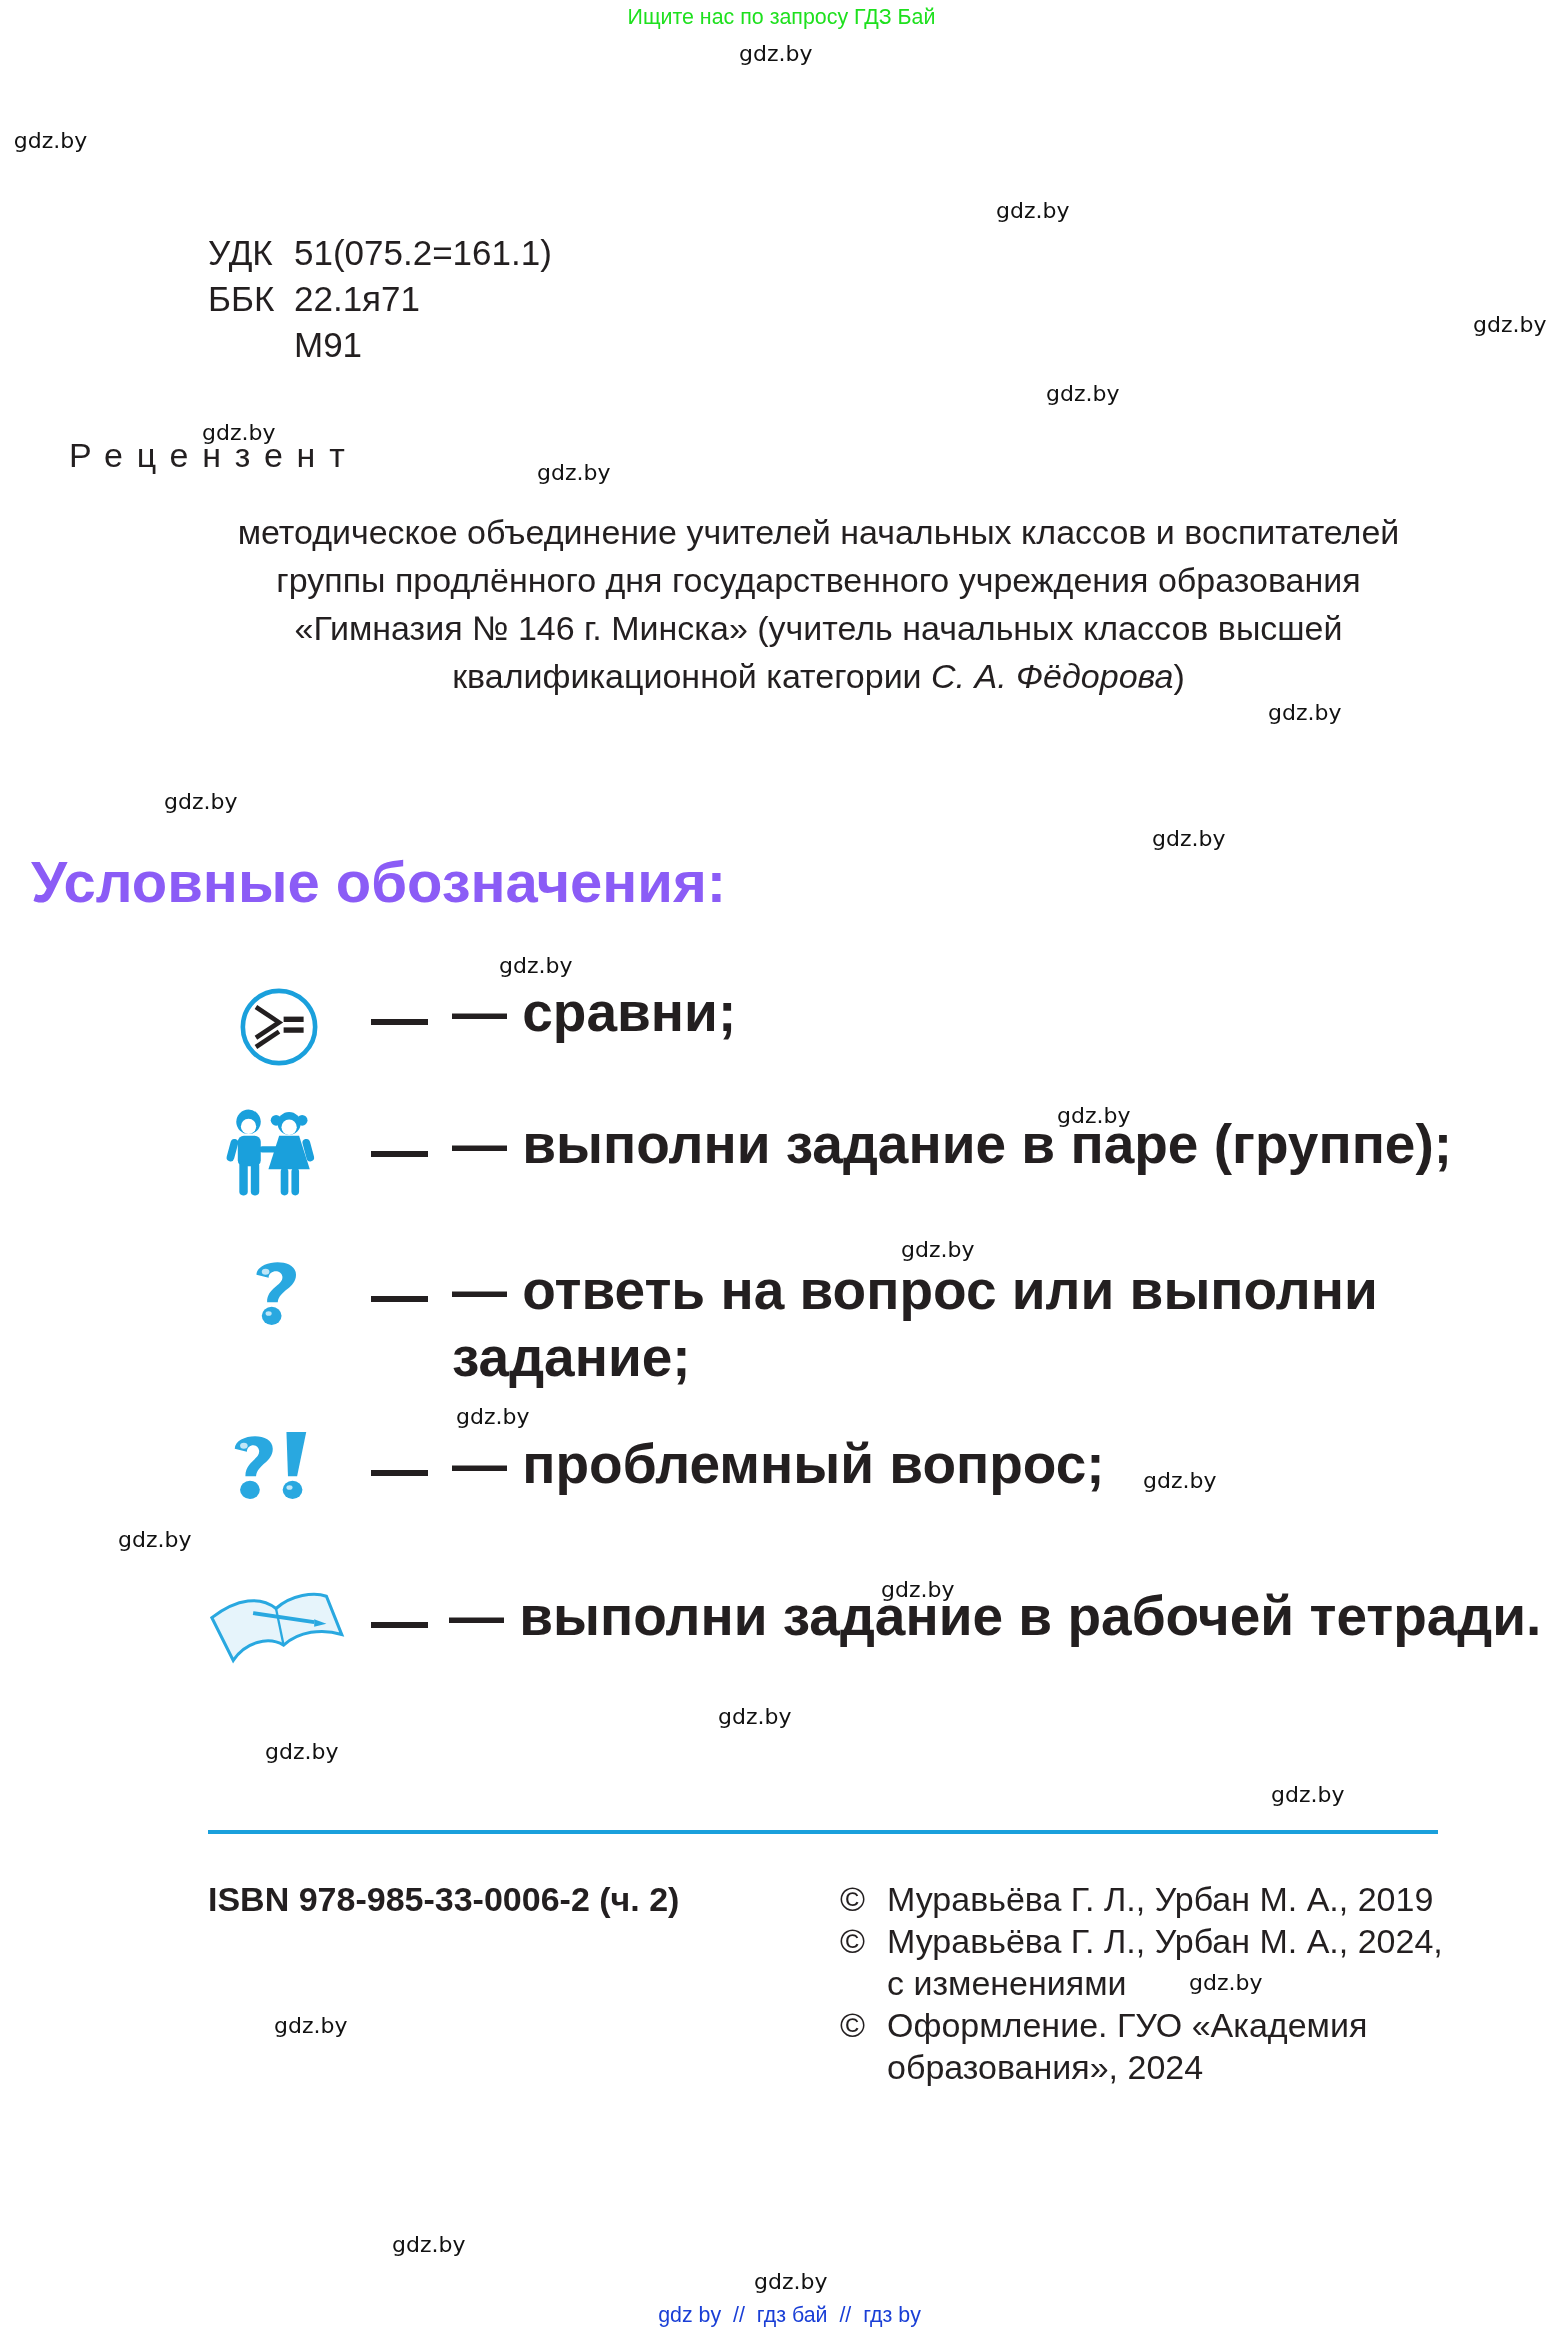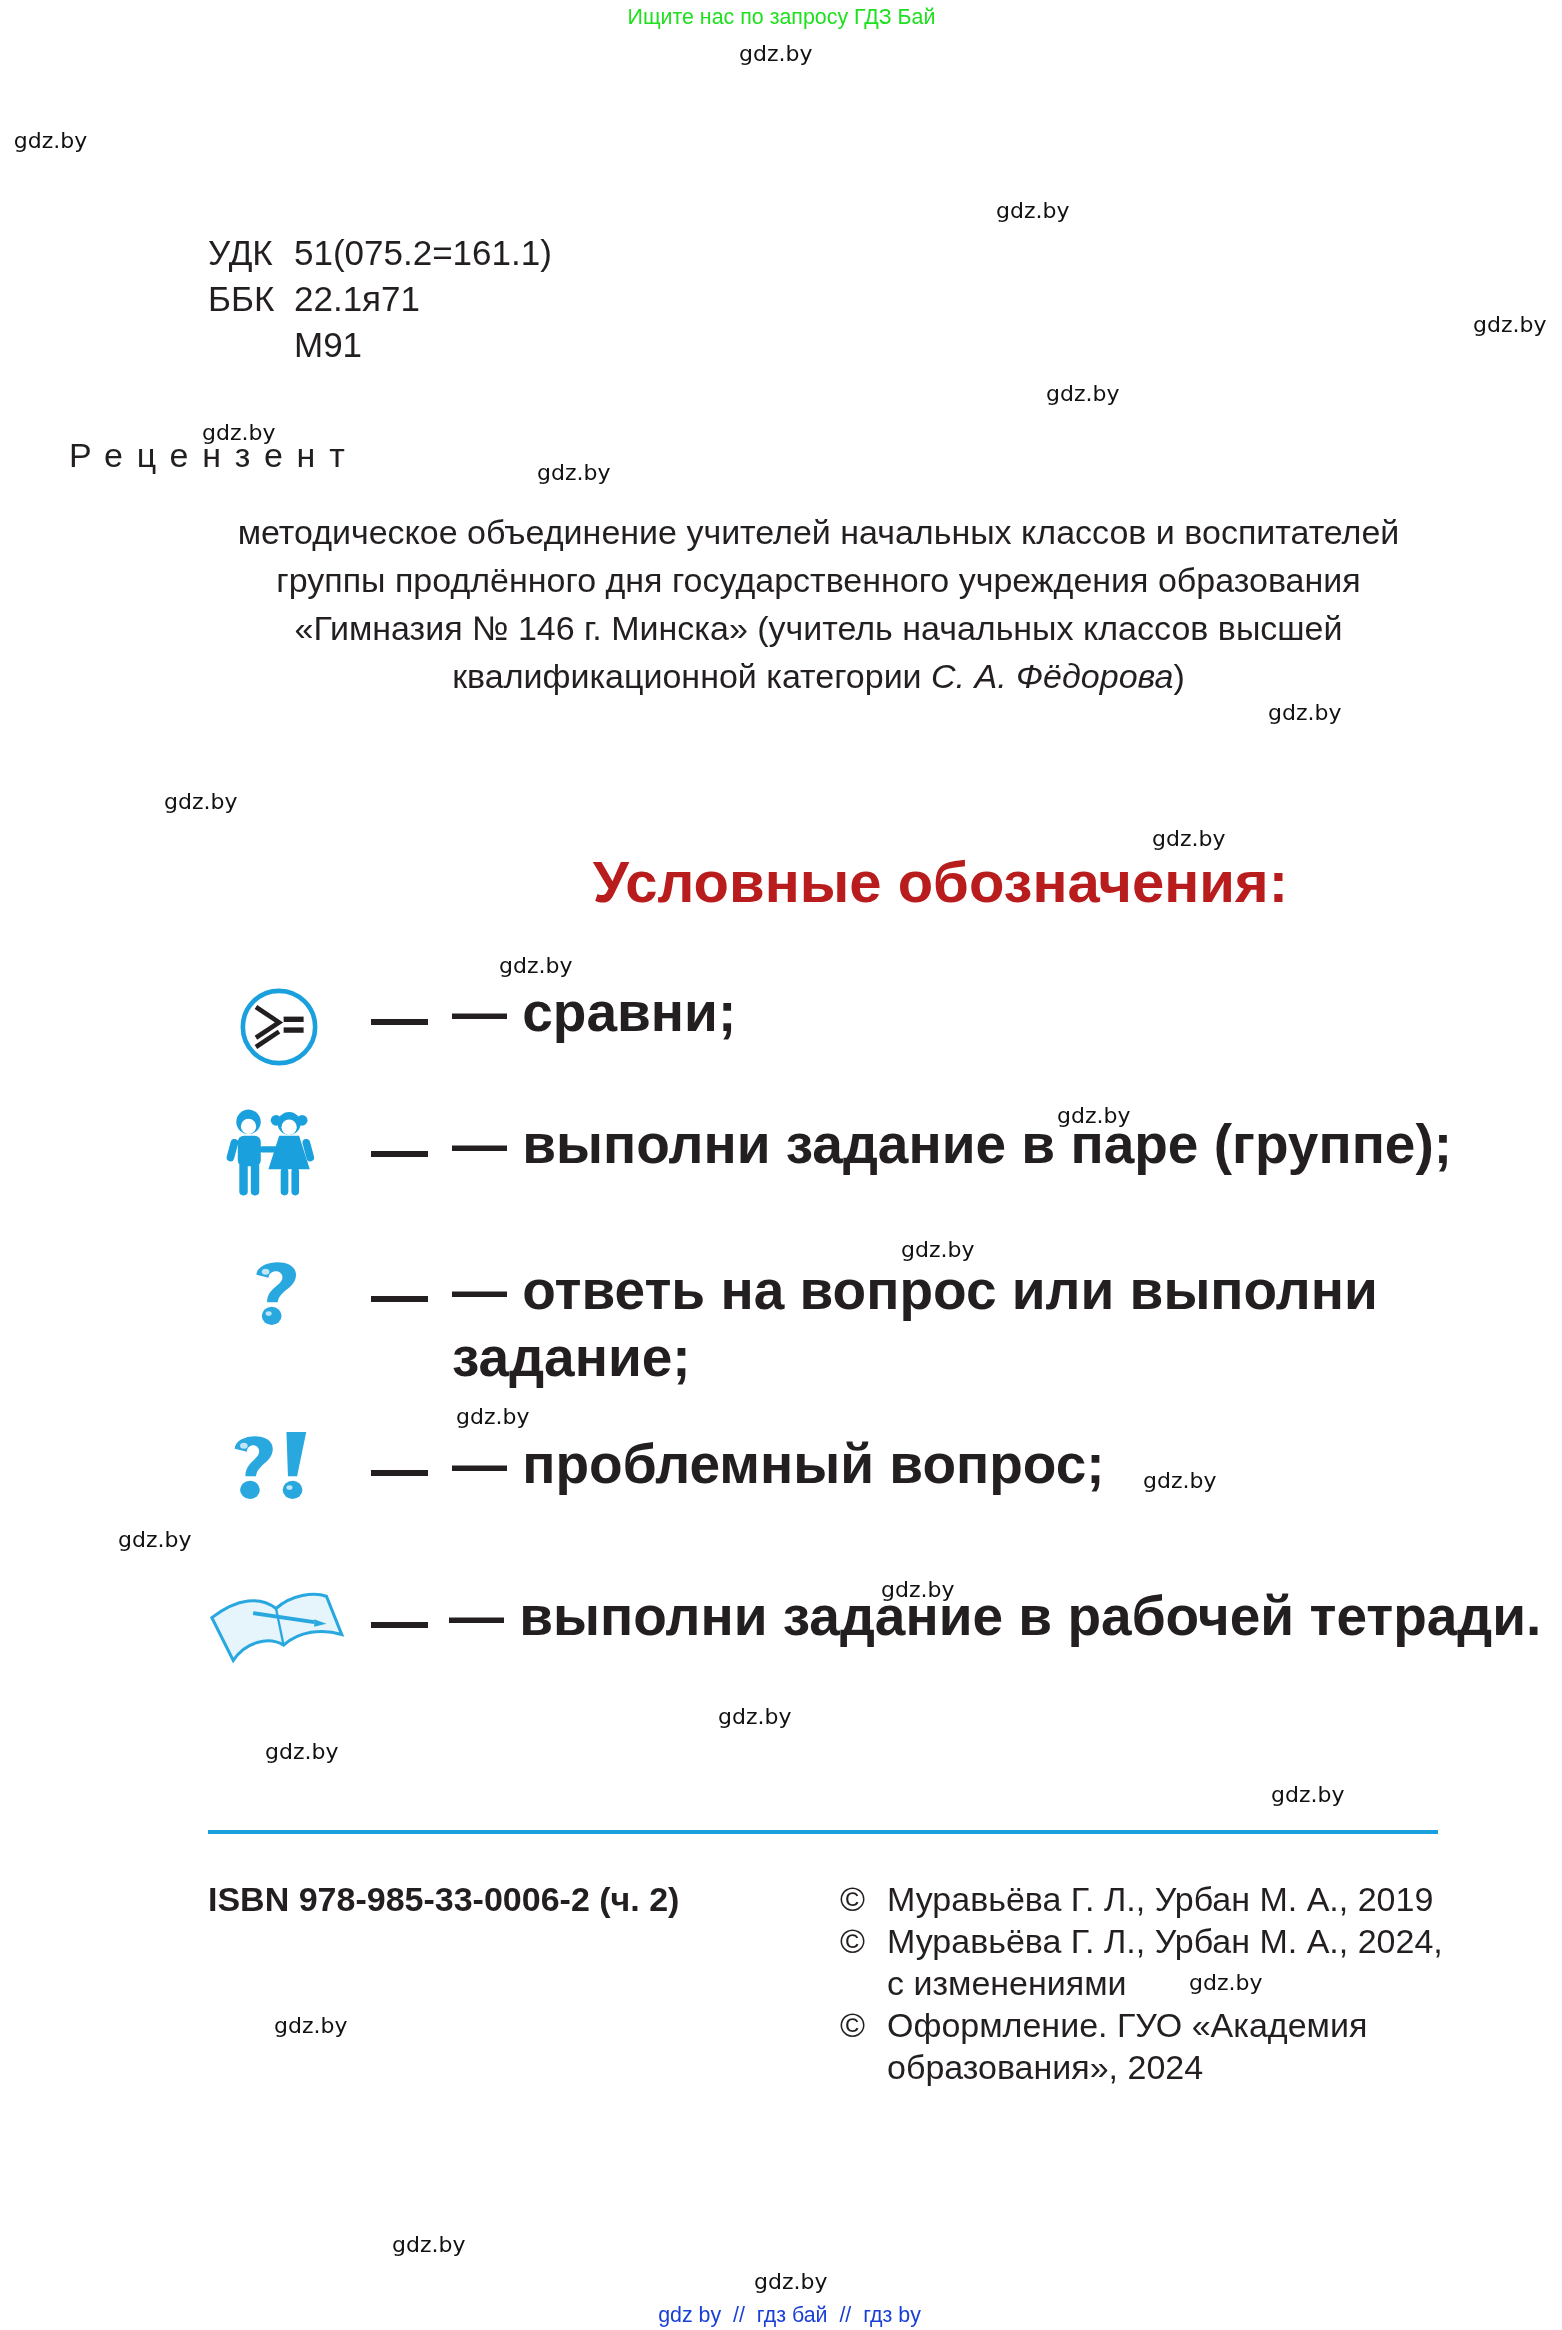--- a/index.html
+++ b/index.html
@@ -13,21 +13,21 @@
   .bottom-links { position: absolute; left: 8px; width: 1563px; top: 2303px; text-align: center; font-family: "Liberation Sans", sans-serif; font-size: 21.4px; color: #1a3fd6; white-space: pre; }
 
   .biblio { position: absolute; left: 208px; top: 230px; font-size: 35px; line-height: 46px; color: #231f20; }
   .biblio .row { display: flex; }
   .biblio .k { width: 86px; }
 
   .reviewer-title { position: absolute; left: 0; width: 1519px; top: 436px; padding-left: 69px; box-sizing: border-box; font-size: 34px; letter-spacing: 13.8px; color: #231f20; }
   .reviewer-text { position: absolute; left: 191px; width: 1255px; top: 496px; text-align: center; font-size: 34px; line-height: 48px; color: #231f20; margin-top: 12px; }
   .reviewer-text em { font-style: italic; }
 
-  .legend-title { position: absolute; left: 0; width: 1288px; top: 848px; text-align: right; padding-left: 31px; box-sizing: border-box; font-size: 58px; font-weight: bold; color: #b91c1c; }
+  .legend-title { position: absolute; left: 0; width: 1288px; top: 848px; text-align: left; padding-left: 31px; box-sizing: border-box; font-size: 58px; font-weight: bold; color: #8b5cf6; }
 
   .legend-item { position: absolute; left: 207px; display: flex; align-items: flex-start; }
   .legend-text { font-size: 55px; line-height: 67px; color: #231f20; }
 
   .rule { position: absolute; left: 208px; width: 1230px; top: 1830px; height: 3.8px; background: #1aa0dc; }
 
   .isbn { position: absolute; left: 208px; top: 1878px; font-size: 34px; line-height: 42px; font-weight: bold; color: #231f20; }
   .copyright { position: absolute; left: 840px; top: 1878px; font-size: 34px; line-height: 42px; color: #231f20; }
   .copyright .c-row { display: flex; }
   .copyright .c-sym { width: 47px; flex: none; }

